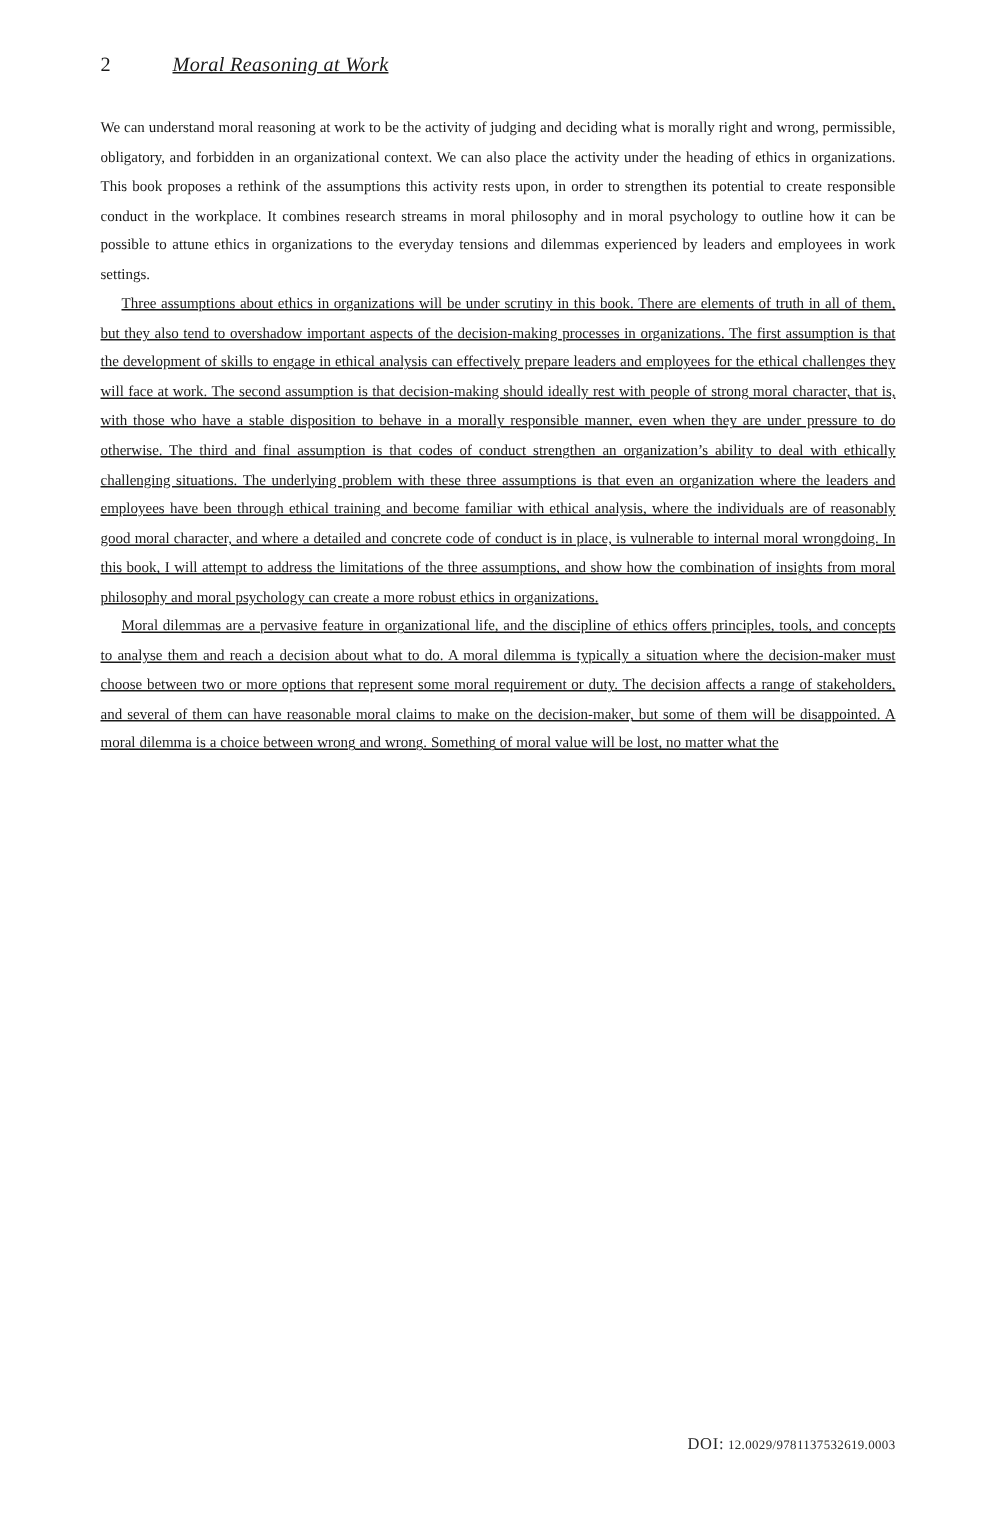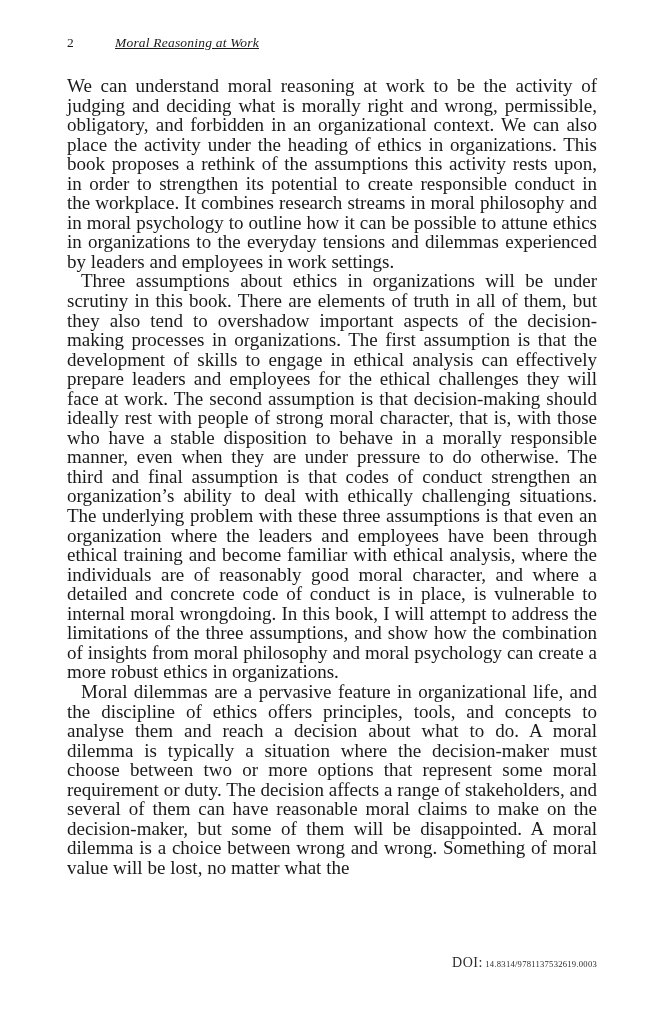--- a/index.html
+++ b/index.html
@@ -51,63 +51,64 @@
   .textblock {
     position: absolute;
     left: 67px;
     top: 76px;
     width: 530px;
   }
   p.body-par {
     margin: 0;
     text-align: justify;
     text-justify: inter-word;
-    font-size: 19px;
+    font-size: 10px;
     line-height: 19.55px;
     hyphens: manual;
     -webkit-hyphens: manual;
     word-spacing: 0.1px;
     color: #1a1a1a;
   }
   p.body-par.indent {
     text-indent: 14px;
+    text-decoration: underline;
   }
 
   
   .doi-line {
     position: absolute;
     left: 67px;
     top: 957px;
     width: 530px;
     text-align: right;
     font-size: 8.6px;
     line-height: 12px;
     color: #2a2a2a;
     letter-spacing: 0.25px;
     white-space: nowrap;
   }
   .doi-label {
     font-variant: small-caps;
-    font-size: 14px;
+    font-size: 11px;
     letter-spacing: 0.5px;
   }
 </style>
 </head>
 <body>
 
 <div class="page">
 
   <div class="running-head">
     <span class="folio">2</span>
     <span class="head-title">Moral Reasoning at Work</span>
   </div>
 
   <div class="textblock">
     <p class="body-par">We can understand moral reasoning at work to be the activity of judging and deciding what is morally right and wrong, permissible, obligatory, and forbidden in an organizational context. We can also place the activity under the heading of ethics in organizations. This book proposes a rethink of the assumptions this activity rests upon, in order to strengthen its potential to create responsible conduct in the workplace. It combines research streams in moral philosophy and in moral psychology to outline how it can be possible to attune ethics in organizations to the everyday tensions and dilemmas experienced by leaders and employees in work settings.</p>
     <p class="body-par indent">Three assumptions about ethics in organizations will be under scrutiny in this book. There are elements of truth in all of them, but they also tend to overshadow important aspects of the decision-making processes in organizations. The first assumption is that the development of skills to engage in ethical analysis can effectively prepare leaders and employees for the ethical challenges they will face at work. The second assumption is that decision-making should ideally rest with people of strong moral character, that is, with those who have a stable disposition to behave in a morally responsible manner, even when they are under pressure to do otherwise. The third and final assumption is that codes of conduct strengthen an organization’s ability to deal with ethically challenging situations. The underlying problem with these three assumptions is that even an organization where the leaders and employees have been through ethical training and become familiar with ethical analysis, where the individuals are of reasonably good moral character, and where a detailed and concrete code of conduct is in place, is vulnerable to internal moral wrongdoing. In this book, I will attempt to address the limitations of the three assumptions, and show how the combination of insights from moral philosophy and moral psychology can create a more robust ethics in organizations.</p>
     <p class="body-par indent">Moral dilemmas are a pervasive feature in organizational life, and the discipline of ethics offers principles, tools, and concepts to analyse them and reach a decision about what to do. A moral dilemma is typically a situation where the decision-maker must choose between two or more options that represent some moral requirement or duty. The decision affects a range of stakeholders, and several of them can have reasonable moral claims to make on the decision-maker, but some of them will be disappointed. A moral dilemma is a choice between wrong and wrong. Something of moral value will be lost, no matter what the</p>
   </div>
 
   <div class="doi-line">
-    <span class="doi-label">DOI:</span><span class="doi-sep">&nbsp;</span><span class="doi-value">14.8314/9781137532619.0003</span>
+    <span class="doi-label">DOI:</span><span class="doi-sep">&nbsp;</span><span class="doi-value">12.0029/9781137532619.0003</span>
   </div>
 
 </div>
 
 </body></html>

